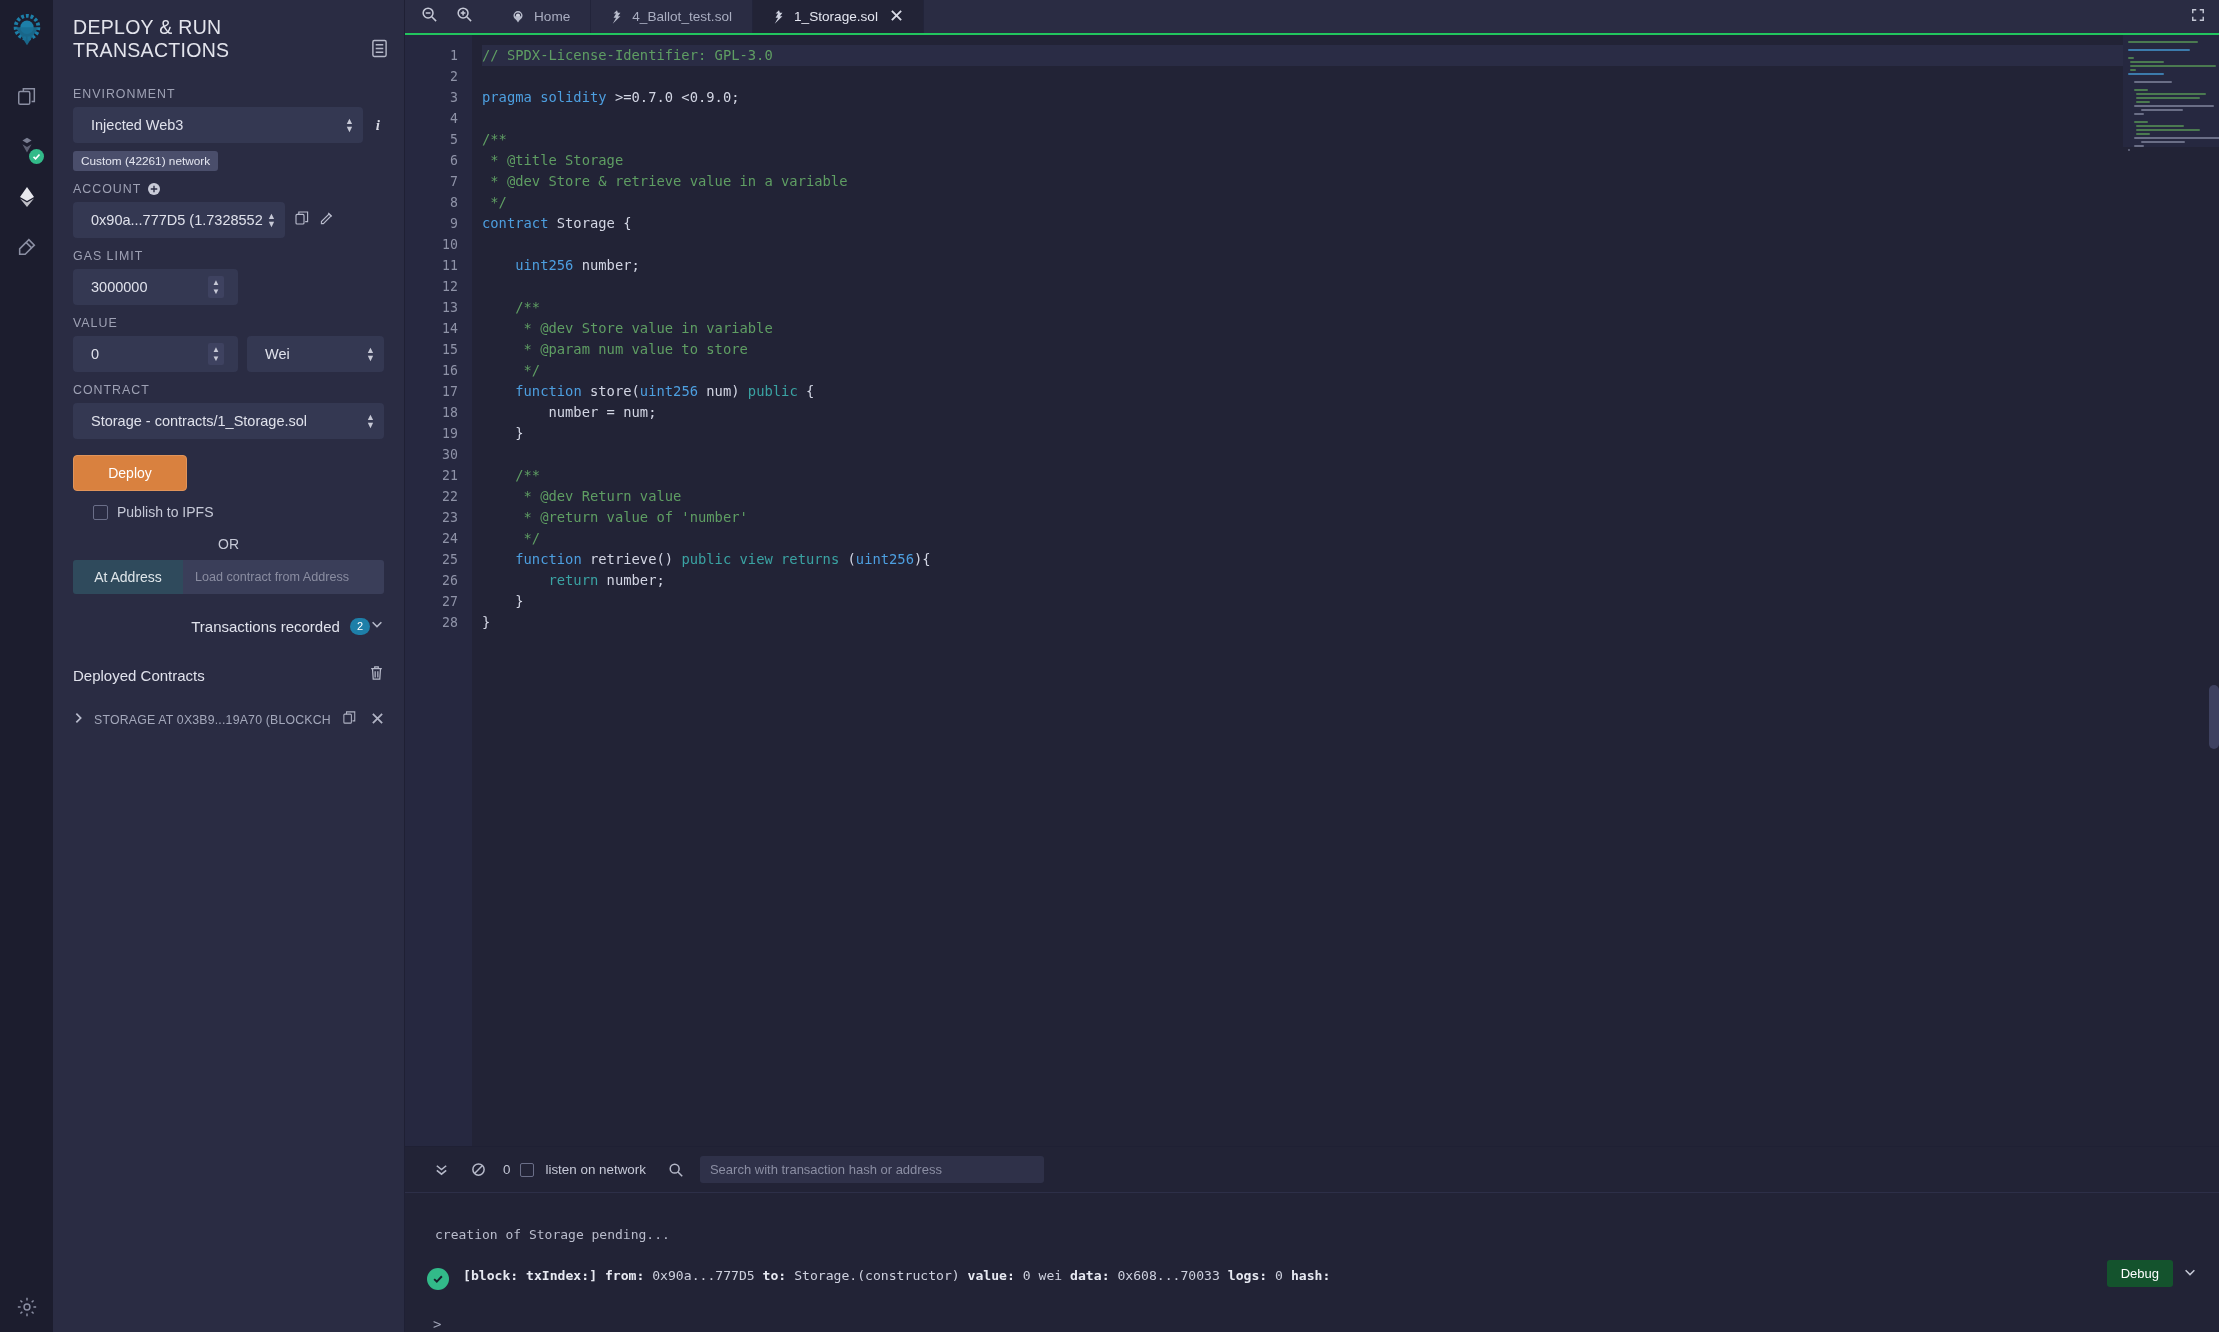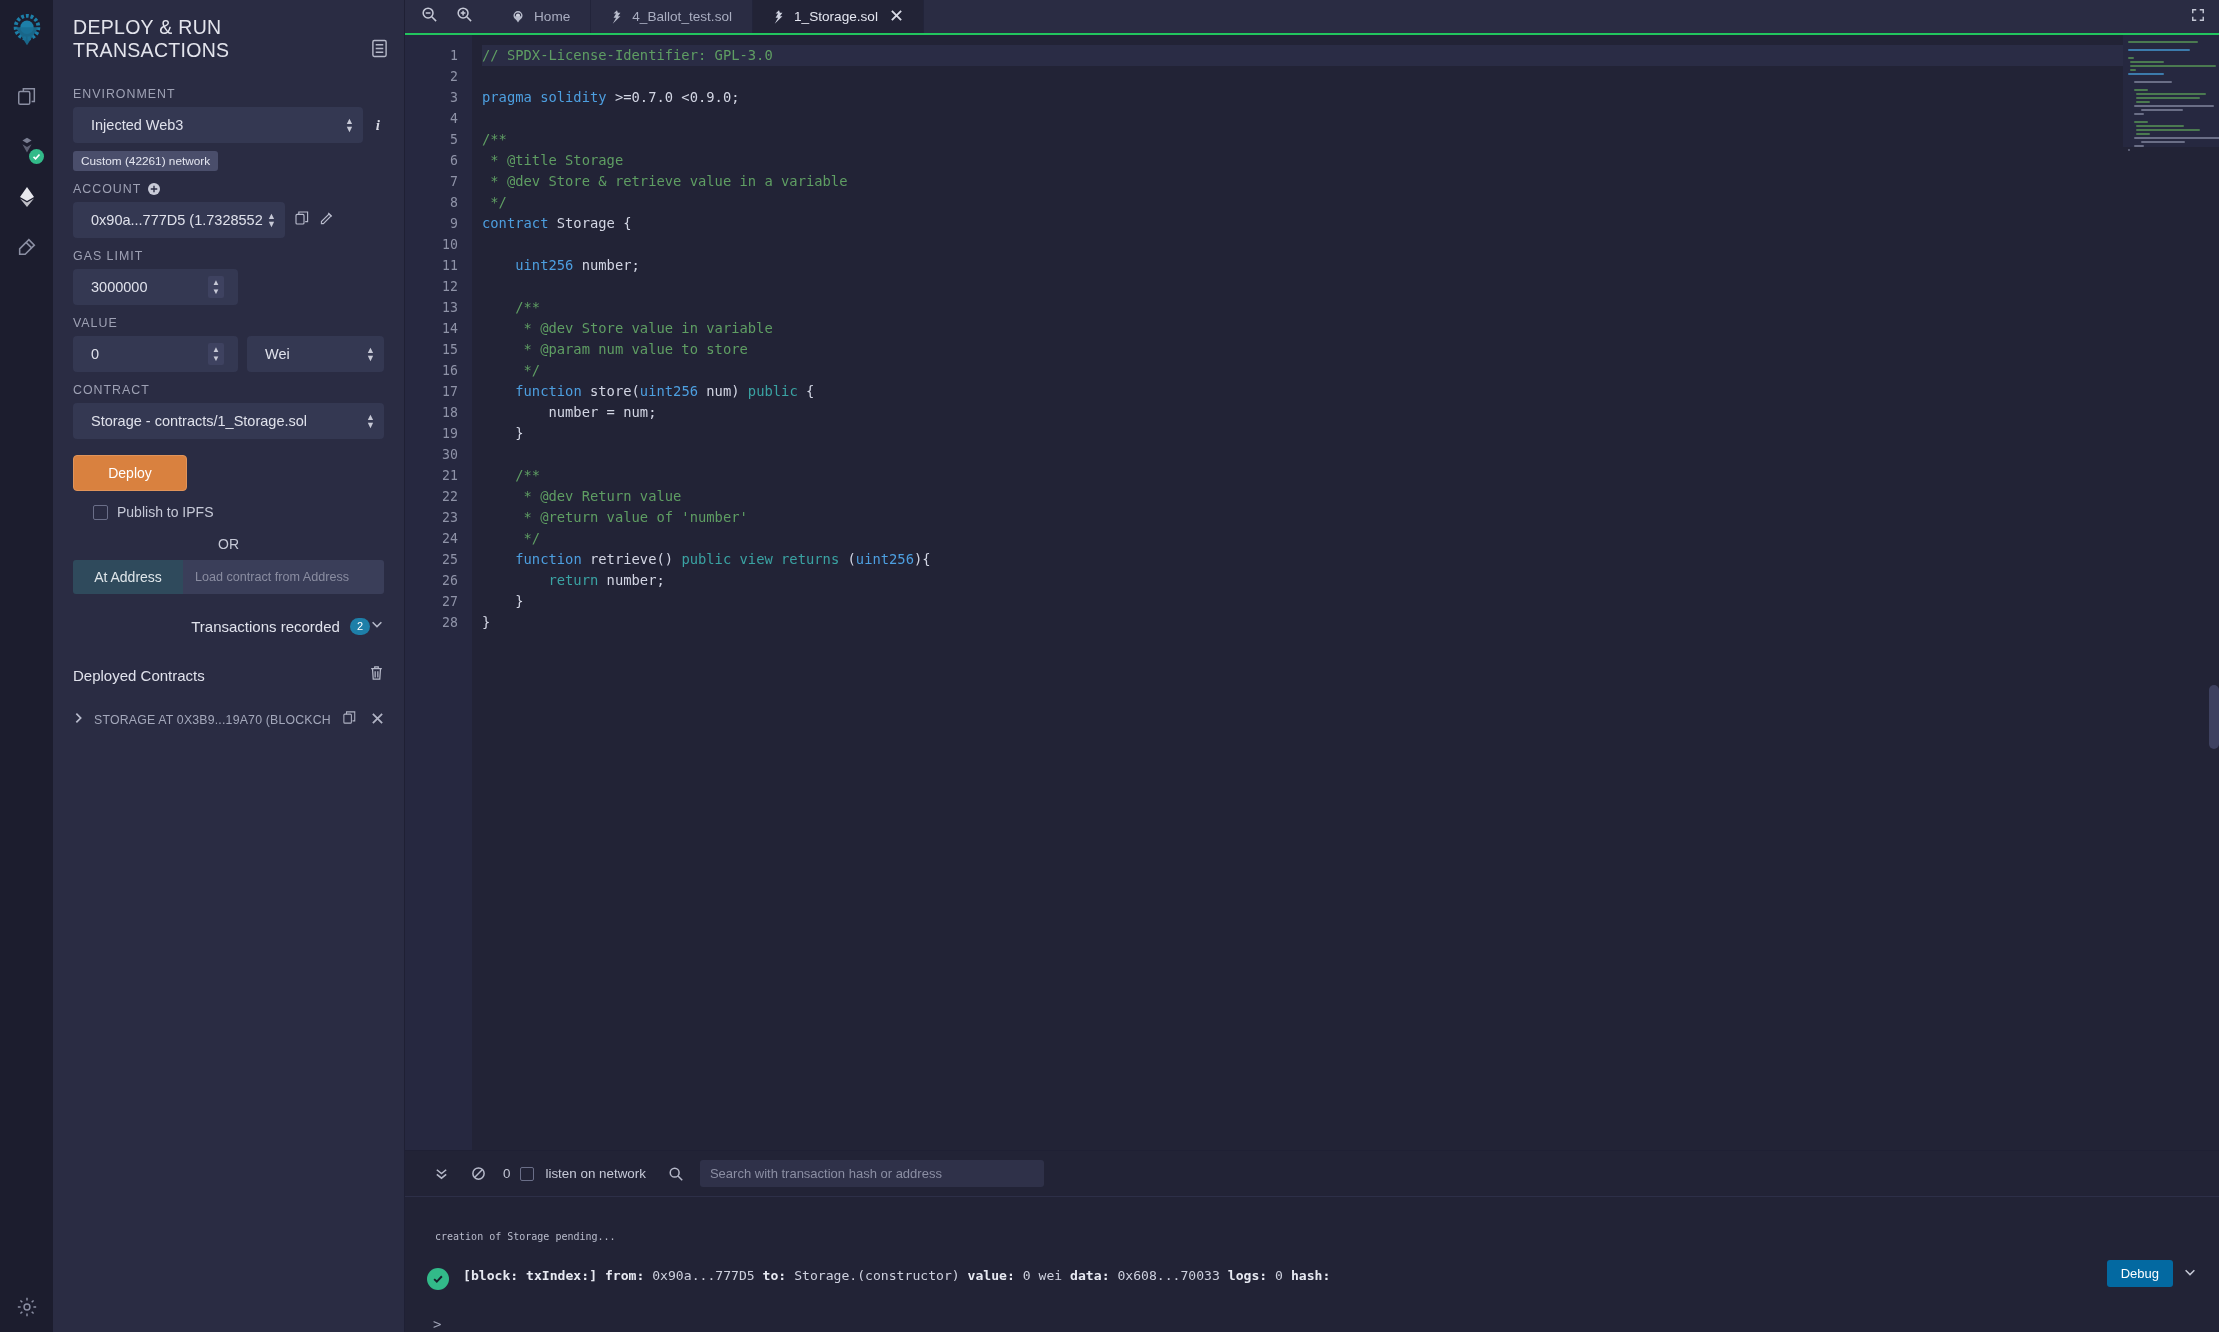--- a/index.html
+++ b/index.html
@@ -211,39 +211,39 @@
   .tb-label { color:#c6c9d7; font-size: 13.4px; margin-right: 22px; }
   .term-search {
     background:#2f3149; border:none; outline:none; border-radius:3px;
     width: 344px; height: 27px; color:#cfd2e0; font-size: 13px; padding: 0 10px;
     font-family: "Liberation Sans", sans-serif;
   }
   .term-search::placeholder { color: #8b8ea3; }
 
   .term-body { flex:1; padding: 22px 0 0 0; position:relative; }
   .term-pending {
-    font-family: "DejaVu Sans Mono", monospace; font-size: 10px;
+    font-family: "DejaVu Sans Mono", monospace; font-size: 13px;
     color: #b9bccc; padding: 12px 0 0 30px;
   }
   .term-tx {
     display:flex; align-items:flex-start; gap: 14px;
     padding: 26px 0 0 22px; position:relative;
   }
   .ok-badge {
     width: 22px; height: 22px; border-radius:50%; background:#32ba89;
     display:flex; align-items:center; justify-content:center; color:#16202c; font-size: 13px;
     flex: 0 0 22px;
   }
   .tx-text {
     font-family: "DejaVu Sans Mono", monospace; font-size: 13.1px; color:#cdd0de;
   }
   .tx-text b { color:#e7e9f2; }
   .debug-wrap { position:absolute; right: 22px; top: 18px; display:flex; align-items:center; gap: 10px; }
   .btn-debug {
-    background:#0369a1; color:#fff; font-size: 13px; border-radius:3px;
+    background:#14532d; color:#fff; font-size: 13px; border-radius:3px;
     padding: 6px 14px; cursor:pointer;
   }
   .caret-down { color:#c5c8d6; font-size:12px;}
   .prompt { padding: 26px 0 0 28px; color:#9ea2b5; font-family:"DejaVu Sans Mono", monospace; font-size: 14px;}
 </style>
 </head>
 <body>
 
 <div class="app">
 

